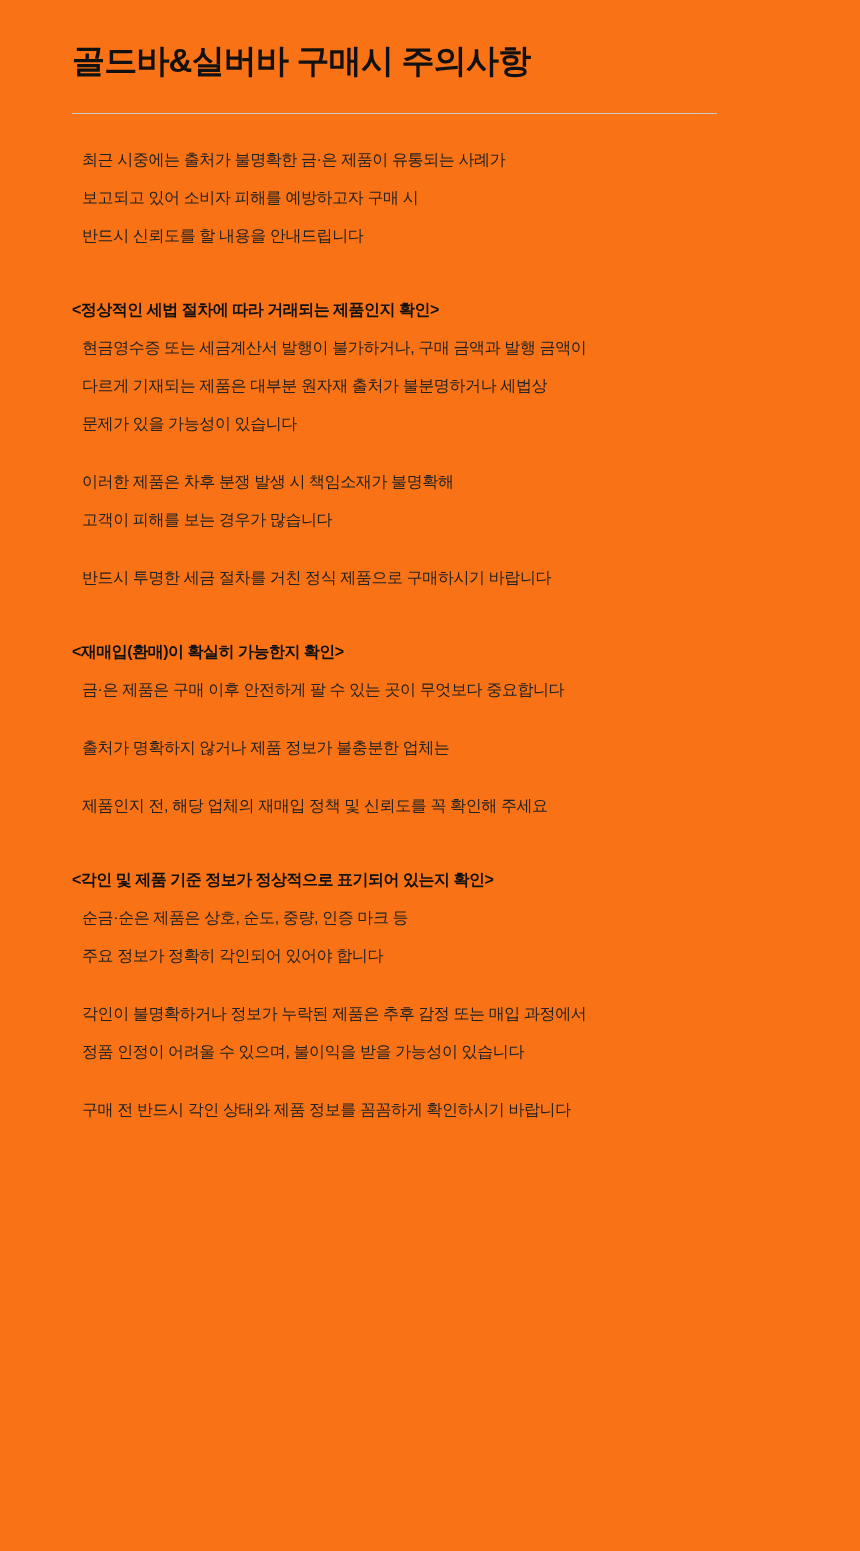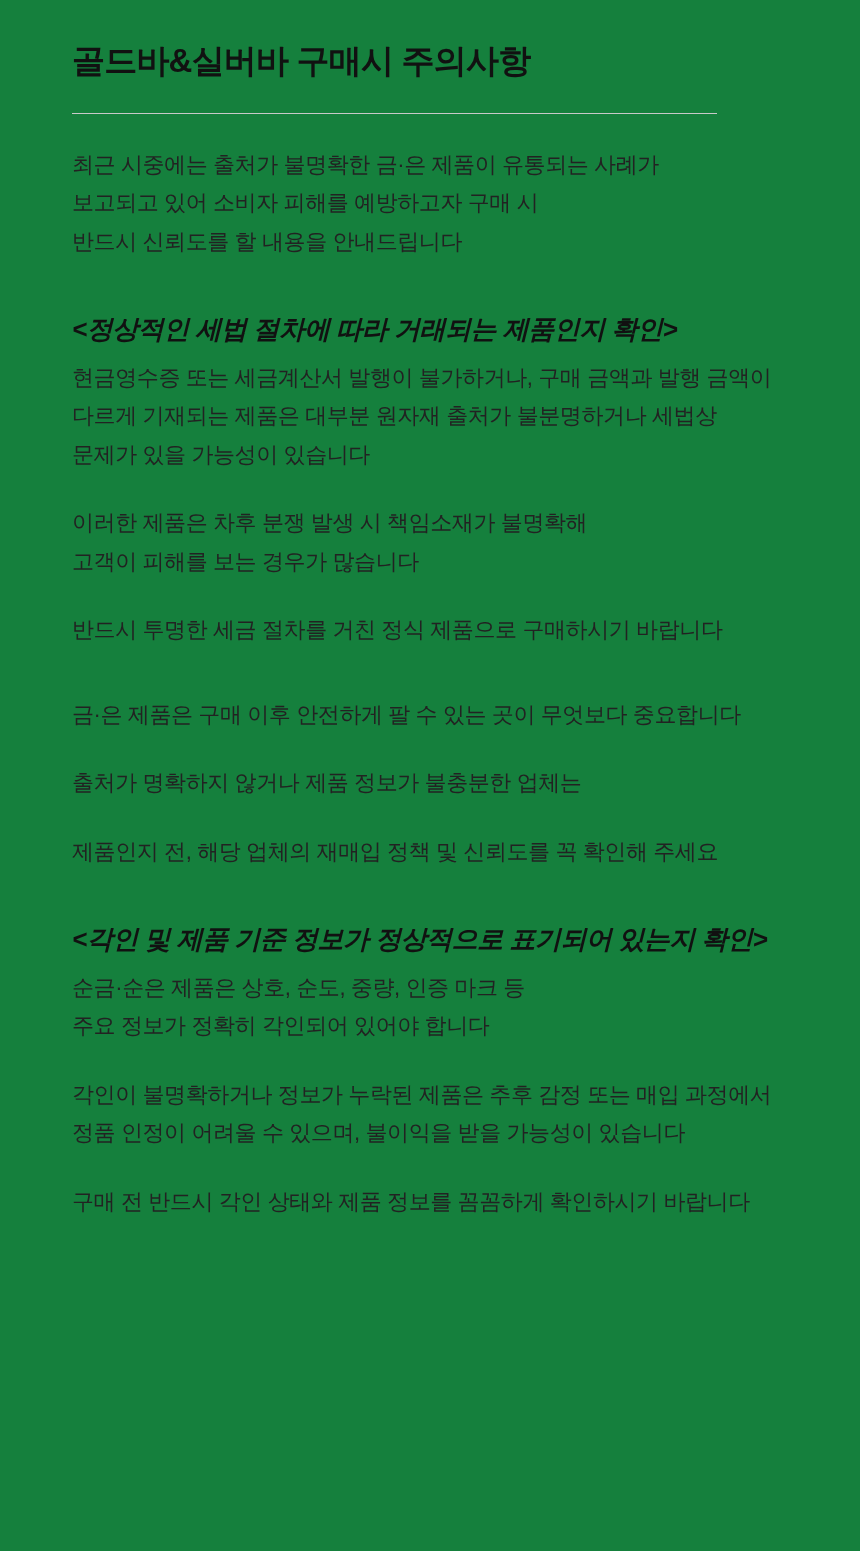--- a/index.html
+++ b/index.html
@@ -12,60 +12,59 @@
     min-height: 1551px;
     font-family: "Liberation Sans", "DejaVu Sans", sans-serif;
     color: #1a1a1a;
     -webkit-font-smoothing: antialiased;
   }
   .page {
     width: 860px;
     min-height: 1551px;
     box-sizing: border-box;
     padding: 20px 70px 40px 72px;
-    background: #15803d;
+    background: #f97316;
   }
   .doc-title {
     font-size: 33px;
     font-weight: bold;
     letter-spacing: -0.8px;
     color: #111111;
     margin: 20px 0 0 0;
     line-height: 1.3;
   }
   .title-rule {
     border: 0;
     border-top: 1px solid #c9c9c9;
     margin: 30px 0 0 0;
     width: 645px;
   }
   .intro {
     margin-top: 32px;
   }
   .para {
-    font-size: 22px;
+    font-size: 16px;
     line-height: 1.75;
     color: #222222;
     letter-spacing: -0.4px;
-    margin: 0;
+    margin: 10px;
   }
   .para + .para {
     margin-top: 0;
   }
   .block {
     margin-top: 46px;
   }
   .section-heading {
-    font-size: 26px;
+    font-size: 16px;
     font-weight: bold;
     color: #111111;
     letter-spacing: -0.5px;
     line-height: 1.75;
     margin: 0 0 6px 0;
-    font-style: italic;
   }
   .gap-sm {
     margin-top: 30px;
   }
 </style>
 </head>
 <body>
 
 <div class="page">
 
@@ -89,20 +88,21 @@
     <div class="gap-sm">
       <p class="para">이러한 제품은 차후 분쟁 발생 시 책임소재가 불명확해</p>
       <p class="para">고객이 피해를 보는 경우가 많습니다</p>
     </div>
     <div class="gap-sm">
       <p class="para">반드시 투명한 세금 절차를 거친 정식 제품으로 구매하시기 바랍니다</p>
     </div>
   </div>
 
   <div class="block">
+    <h2 class="section-heading">&lt;재매입(환매)이 확실히 가능한지 확인&gt;</h2>
     <div>
       <p class="para">금·은 제품은 구매 이후 안전하게 팔 수 있는 곳이 무엇보다 중요합니다</p>
     </div>
     <div class="gap-sm">
       <p class="para">출처가 명확하지 않거나 제품 정보가 불충분한 업체는</p>
     </div>
     <div class="gap-sm">
       <p class="para">제품인지 전, 해당 업체의 재매입 정책 및 신뢰도를 꼭 확인해 주세요</p>
     </div>
   </div>

